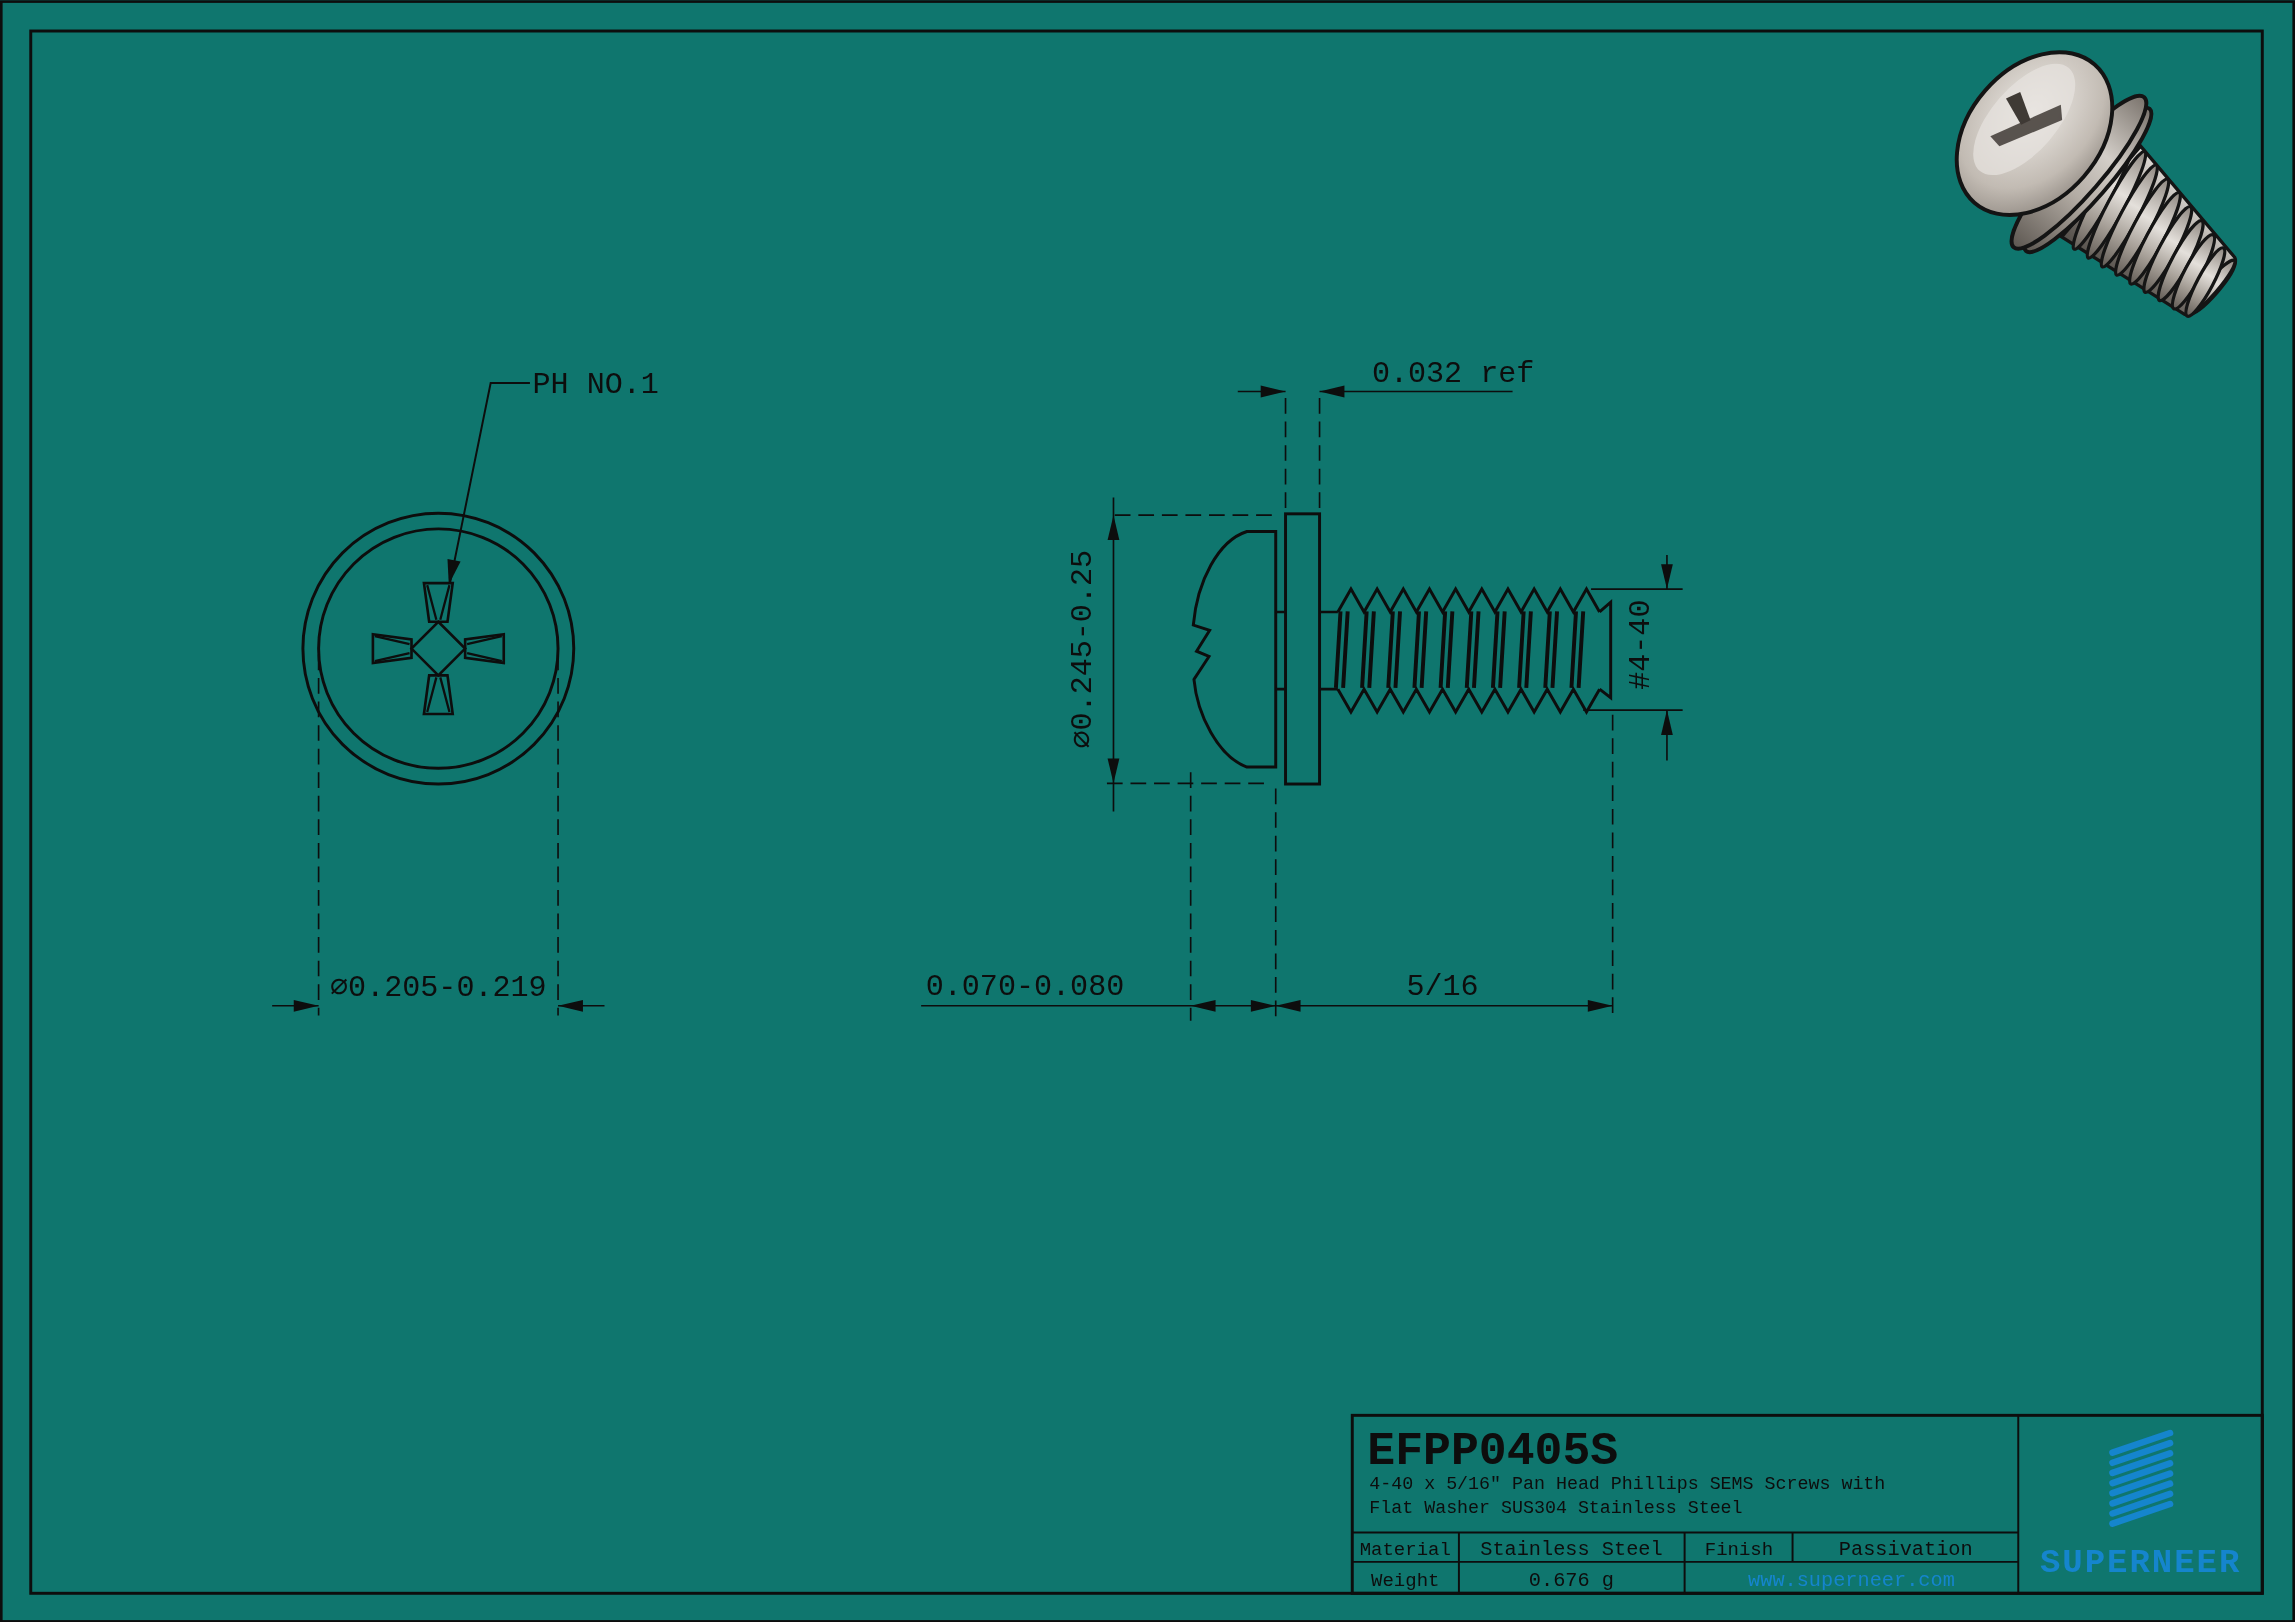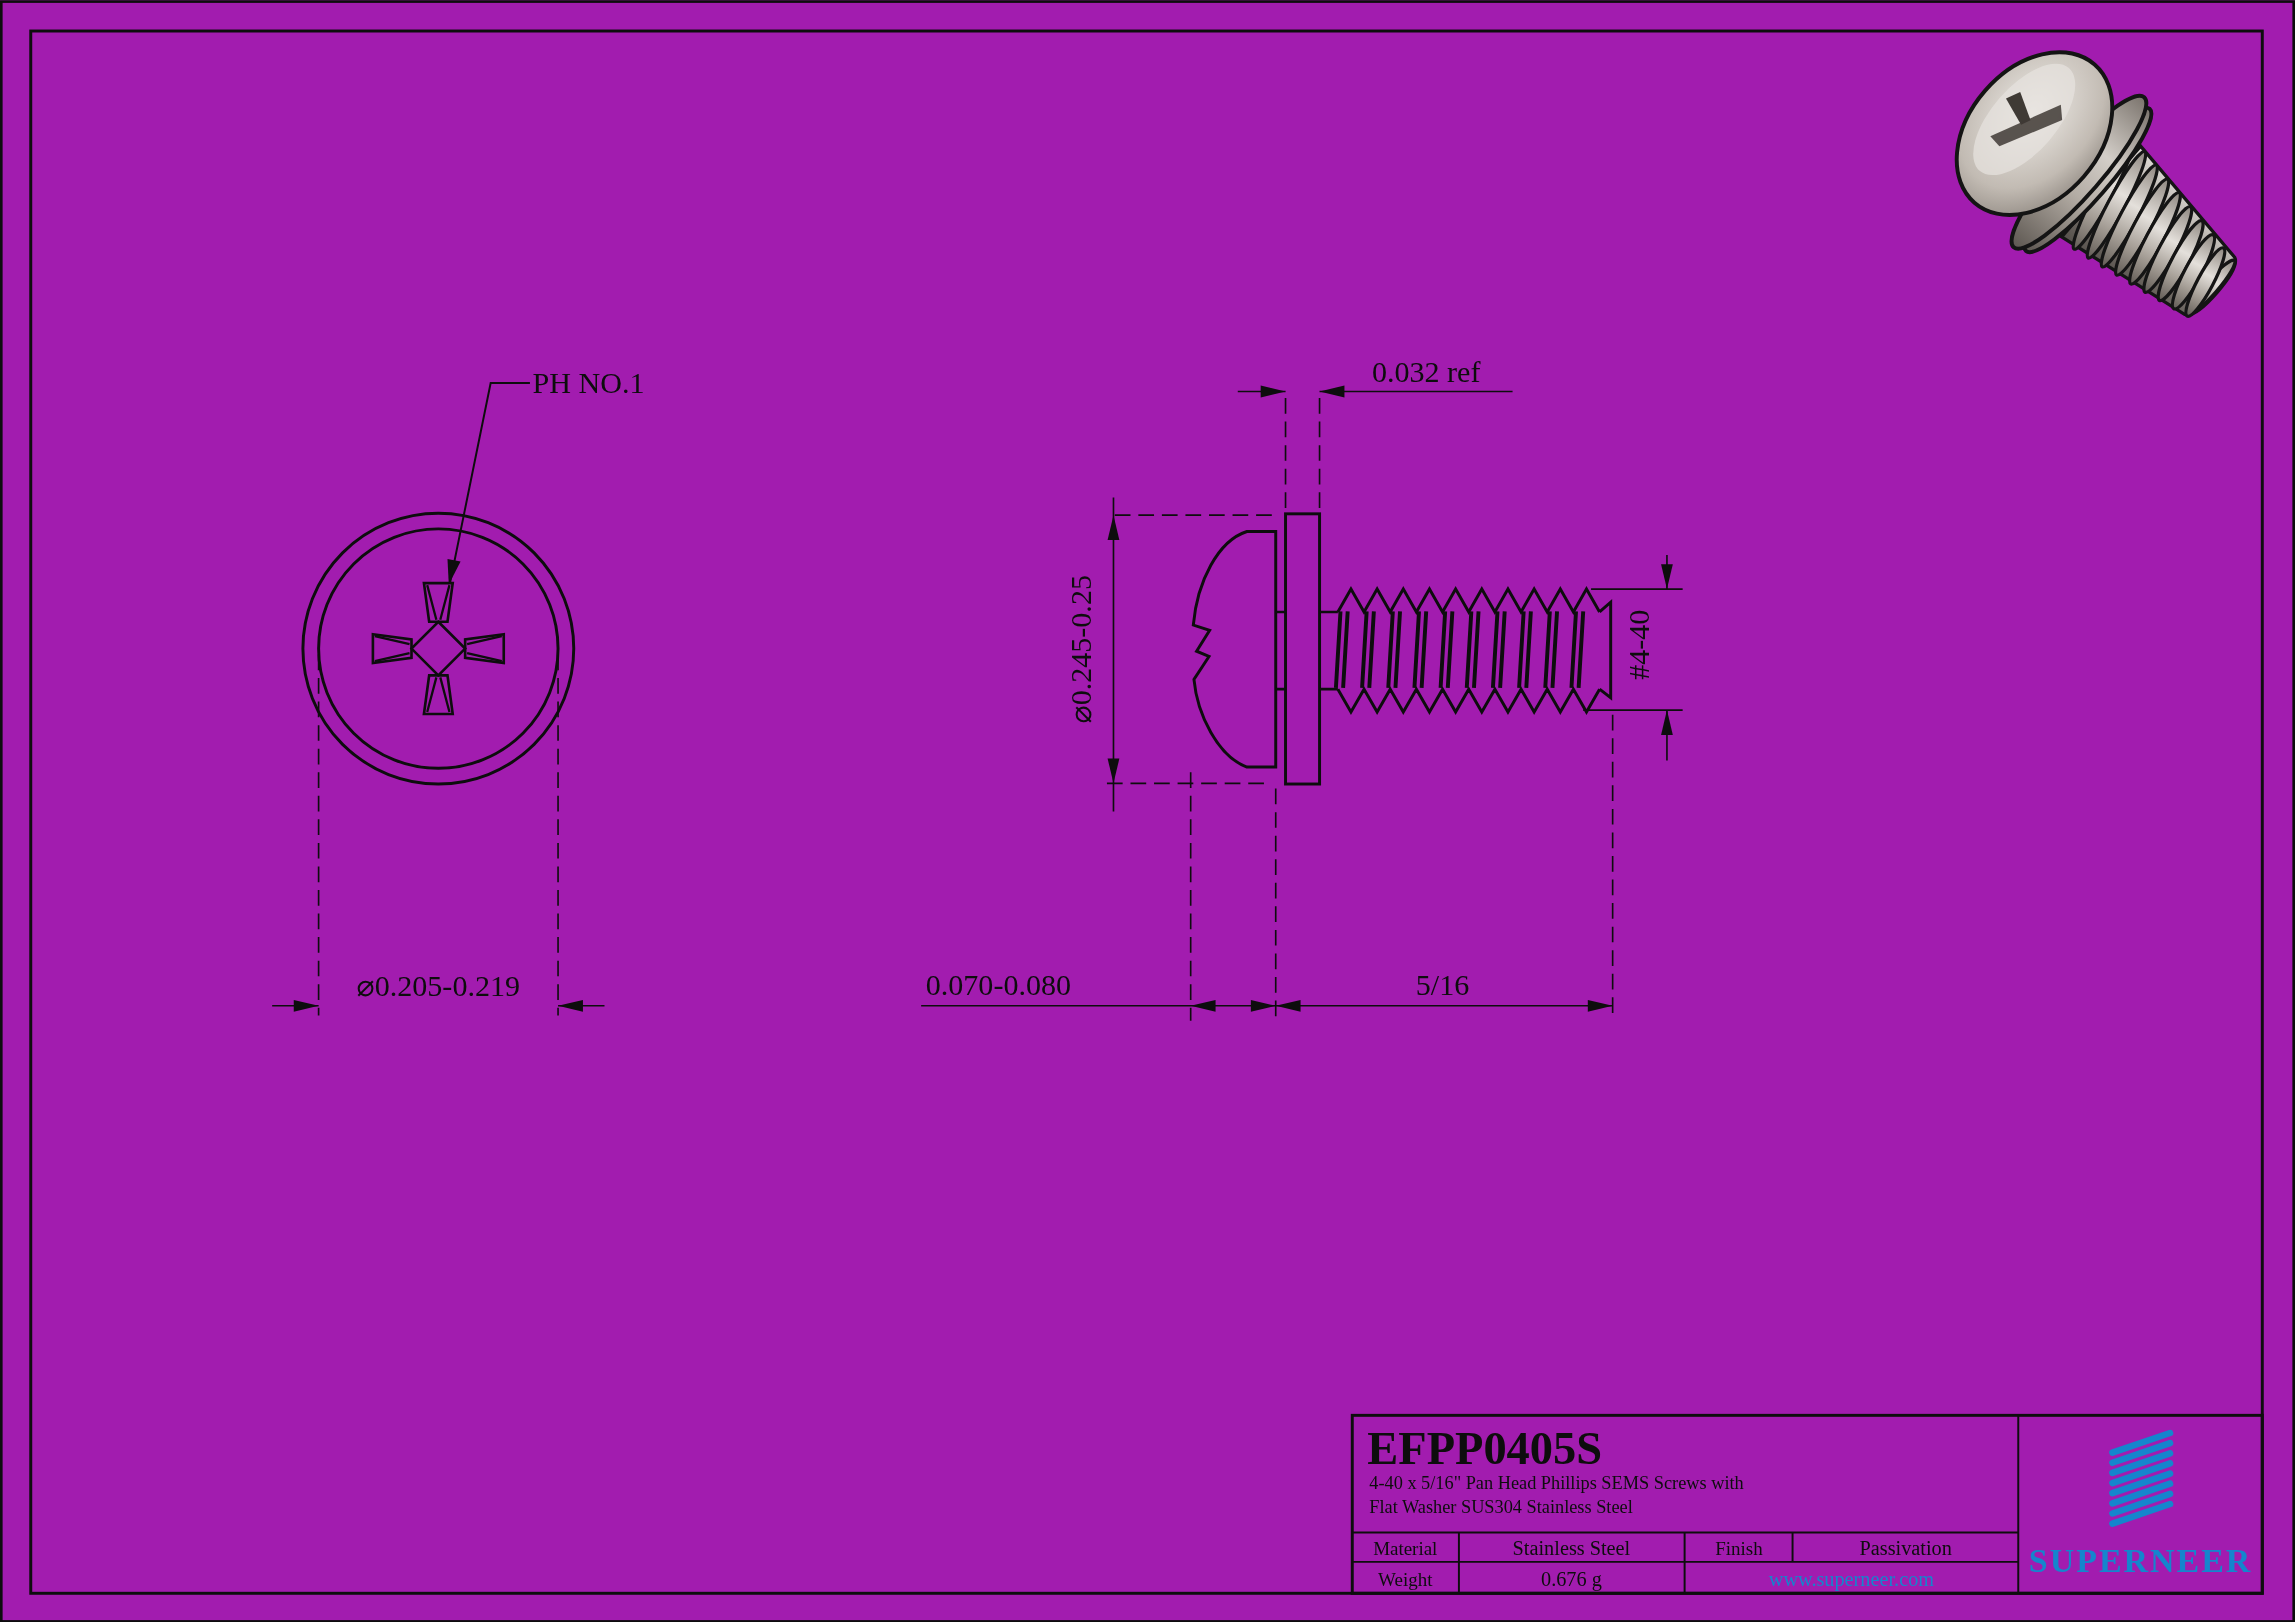--- a/index.html
+++ b/index.html
@@ -1,20 +1,20 @@
 <!DOCTYPE html>
 <html style="font-size:10.5px"><head>
 <meta charset="utf-8">
 <style>
   html,body{margin:0;padding:0;background:#ffffff;}
   .sheet{
     position:relative;
     width:2295px;height:1623px;
-    background:#a21caf;
-    font-family:Liberation Serif, serif;
+    background:#0f766e;
+    font-family:Liberation Mono, monospace;
   }
   svg{position:absolute;left:0;top:0;}
   text{fill:#0d0d0d;}
   .dimtxt{font-size:46px;}
   .pn{font-size:71px;font-weight:bold;}
   .desc{font-size:28px;}
   .cell-label{font-size:29px;}
   .cell-value{font-size:31px;}
   .url{font-size:31px;fill:#1585cd;}
   .brand{font-size:52px;font-weight:bold;fill:#1585cd;letter-spacing:3px;}

